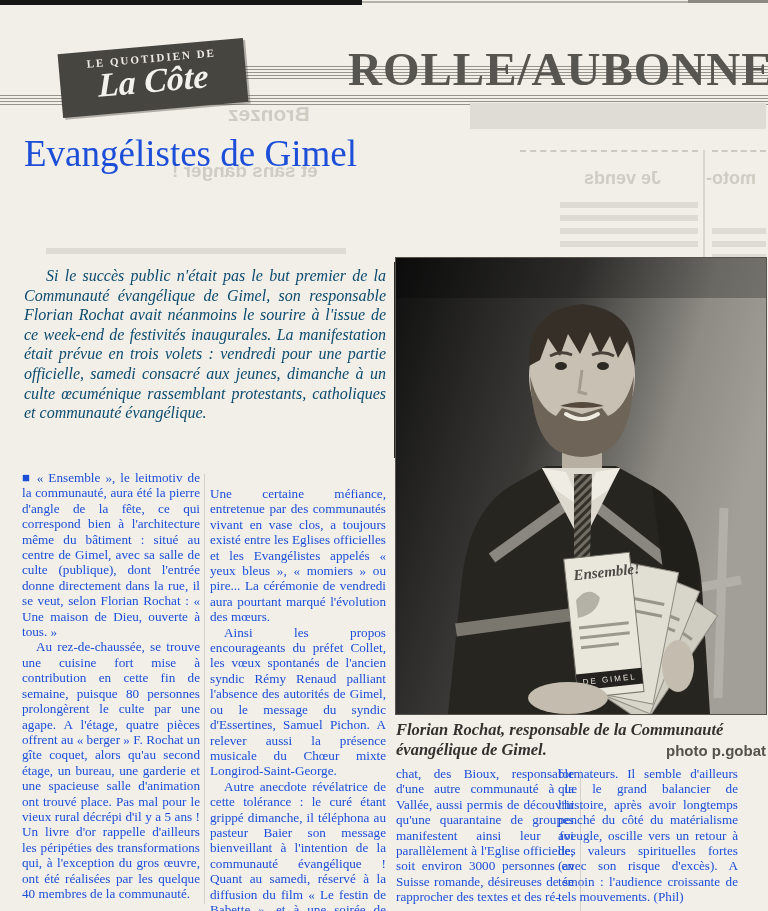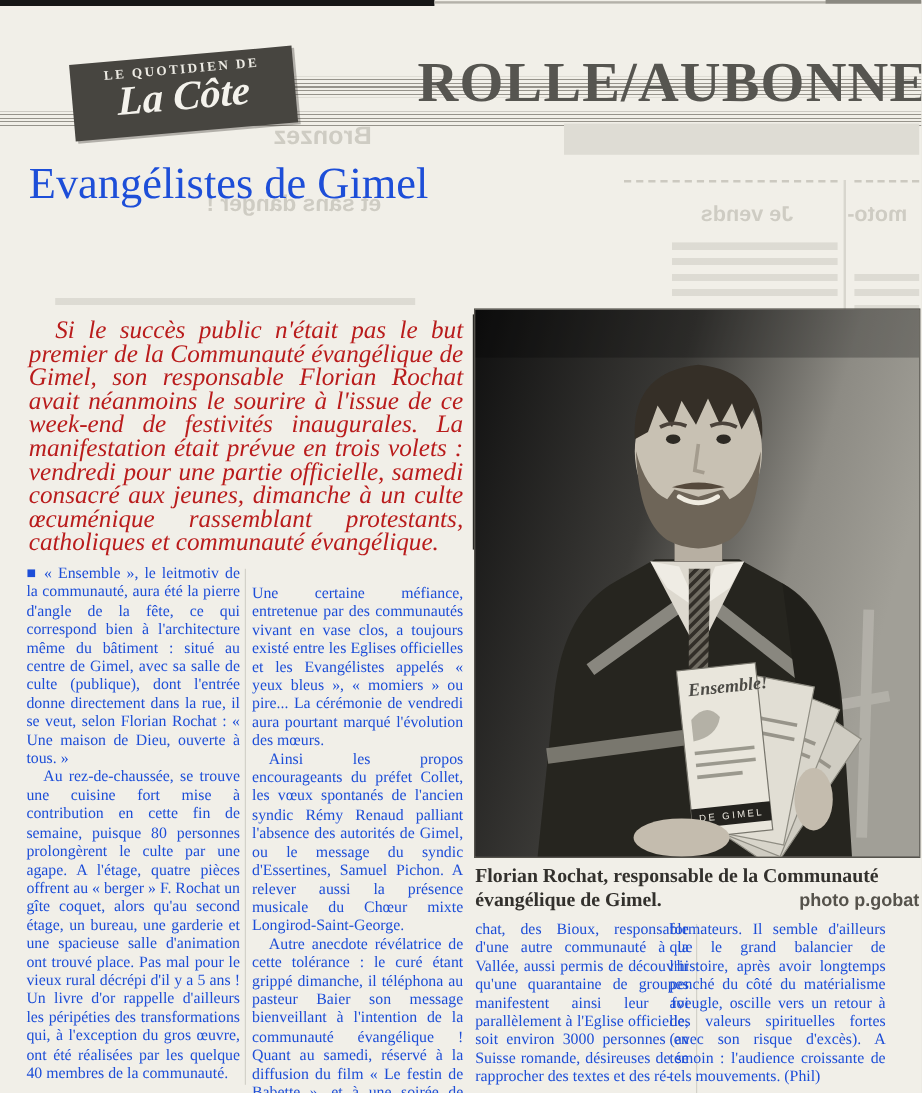--- a/index.html
+++ b/index.html
@@ -34,27 +34,27 @@
   .ghost-vrule{position:absolute;width:2px;background:#d8d6ce;}
 
   
   .kicker-head{position:absolute;left:24px;top:132px;margin:0;font-size:37px;font-weight:normal;
         color:#1d4ed8;letter-spacing:0px;}
   .main-head{position:absolute;left:20px;top:176px;margin:0;font-size:60px;font-weight:bold;
         color:#55534c;letter-spacing:-1px;}
 
   
   .lead{position:absolute;left:24px;top:266px;width:362px;margin:0;font-style:italic;
-        font-size:21px;line-height:19.6px;text-align:justify;color:#b91c1c;text-indent:22px;}
+        font-size:16px;line-height:19.6px;text-align:justify;color:#0c4a6e;text-indent:22px;}
 
   
   figure.photo{position:absolute;left:396px;top:258px;width:370px;height:456px;margin:0;
         background:#1c1c1c;outline:1px solid #55534c;}
   figure.photo svg{display:block;width:100%;height:100%;}
-  .caption{position:absolute;left:396px;top:720px;width:370px;font-weight:bold;
+  .caption{position:absolute;left:396px;top:720px;width:370px;font-weight:bold;font-style:italic;
         font-size:16.5px;line-height:20px;color:#33312d;}
   .credit{position:absolute;left:586px;top:742px;width:180px;text-align:right;font-size:15px;
         font-weight:bold;color:#55524b;font-family:"Liberation Sans",sans-serif;}
 
   
   .col{position:absolute;font-size:13.2px;line-height:15.4px;text-align:justify;color:#1d4ed8;}
   .col p{margin:0;text-indent:14px;}
   .col p.first{text-indent:0;}
   .col-1{left:22px;top:470px;width:178px;height:441px;}
   .col-2{left:210px;top:486px;width:176px;height:425px;}

